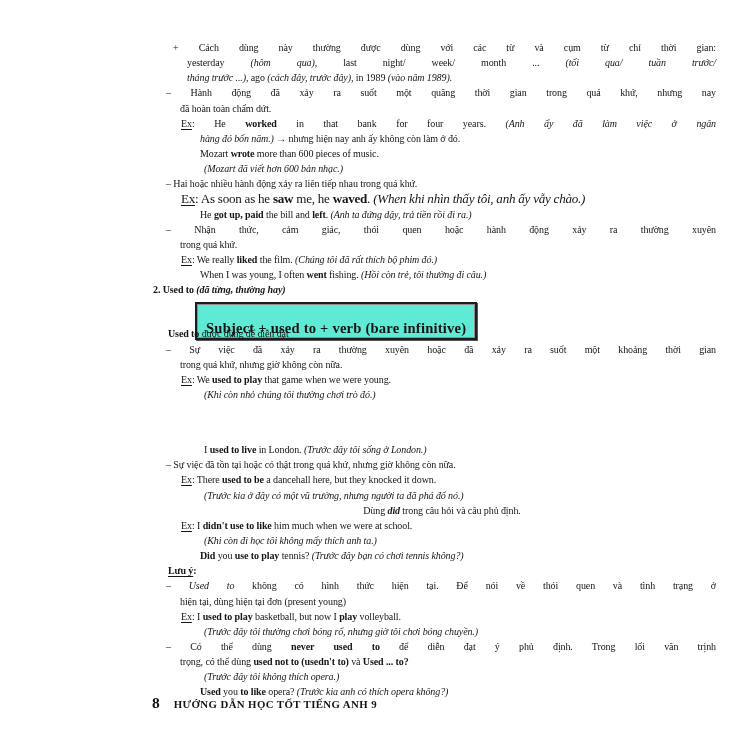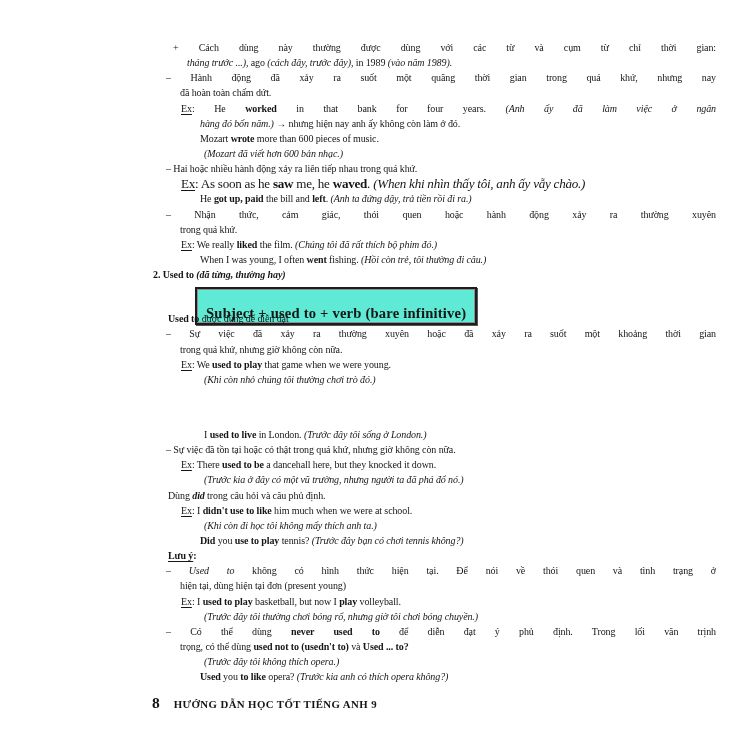--- a/index.html
+++ b/index.html
@@ -20,20 +20,21 @@
   .footer{position:absolute;left:152px;top:694px;display:flex;align-items:baseline;}
   .pnum{font-weight:bold;font-size:15.5px;}
   .btitle{font-weight:bold;font-size:10.8px;letter-spacing:0.4px;margin-left:14px;}
 </style>
 </head>
 <body>
 
 <div class="page">
   <div class="text-block" id="text-block">
       <div class="line j" style="padding-left: 33px;"><span>+ Cách dùng này thường được dùng với các từ và cụm từ chỉ thời gian:</span></div>
+      <div class="line j" style="padding-left: 47px;"><span>yesterday </span><span class="i">(hôm qua)</span><span>, last night/ week/ month ... </span><span class="i">(tối qua/ tuần trước/</span></div>
       <div class="line" style="padding-left: 47px;"><span class="i">tháng trước ...)</span><span>, ago </span><span class="i">(cách đây, trước đây)</span><span>, in 1989 </span><span class="i">(vào năm 1989).</span></div>
       <div class="line j" style="padding-left: 26px;"><span>– Hành động đã xảy ra suốt một quãng thời gian trong quá khứ, nhưng nay</span></div>
       <div class="line" style="padding-left: 40px;"><span>đã hoàn toàn chấm dứt.</span></div>
       <div class="line j" style="padding-left: 41px;"><span class="u">Ex</span><span>: He </span><span class="b">worked</span><span> in that bank for four years. </span><span class="i">(Anh ấy đã làm việc ở ngân</span></div>
       <div class="line" style="padding-left: 60px;"><span class="i">hàng đó bốn năm.)</span><span> → nhưng hiện nay anh ấy không còn làm ở đó.</span></div>
       <div class="line" style="padding-left: 60px;"><span>Mozart </span><span class="b">wrote</span><span> more than 600 pieces of music.</span></div>
       <div class="line" style="padding-left: 64px;"><span class="i">(Mozart đã viết hơn 600 bản nhạc.)</span></div>
       <div class="line" style="padding-left: 26px;"><span>– Hai hoặc nhiều hành động xảy ra liên tiếp nhau trong quá khứ.</span></div>
       <div class="line c" style="padding-left: 41px;"><span class="u">Ex</span><span>: As soon as he </span><span class="b">saw</span><span> me, he </span><span class="b">waved</span><span>. </span><span class="i">(When khi nhìn thấy tôi, anh ấy vẫy chào.)</span></div>
       <div class="line" style="padding-left: 60px;"><span>He </span><span class="b">got up,</span><span> </span><span class="b">paid</span><span> the bill and </span><span class="b">left</span><span>. </span><span class="i">(Anh ta đứng dậy, trả tiền rồi đi ra.)</span></div>
@@ -45,21 +46,21 @@
       <div class="fbox-wrap"><div class="fbox">Subject + used to + verb (bare infinitive)</div></div>
       <div class="line" style="padding-left: 28px;"><span class="b">Used to</span><span> được dùng để diễn đạt</span></div>
       <div class="line j" style="padding-left: 26px;"><span>– Sự việc đã xảy ra thường xuyên hoặc đã xảy ra suốt một khoảng thời gian</span></div>
       <div class="line" style="padding-left: 40px;"><span>trong quá khứ, nhưng giờ không còn nữa.</span></div>
       <div class="line" style="padding-left: 41px;"><span class="u">Ex</span><span>: We </span><span class="b">used to play</span><span> that game when we were young.</span></div>
       <div class="line" style="padding-left: 64px;"><span class="i">(Khi còn nhỏ chúng tôi thường chơi trò đó.)</span></div>
       <div class="line" style="padding-left: 64px; margin-top: 40px;"><span>I </span><span class="b">used to live</span><span> in London. </span><span class="i">(Trước đây tôi sống ở London.)</span></div>
       <div class="line" style="padding-left: 26px;"><span>– Sự việc đã tồn tại hoặc có thật trong quá khứ, nhưng giờ không còn nữa.</span></div>
       <div class="line" style="padding-left: 41px;"><span class="u">Ex</span><span>: There </span><span class="b">used to be</span><span> a dancehall here, but they knocked it down.</span></div>
       <div class="line" style="padding-left: 64px;"><span class="i">(Trước kia ở đây có một vũ trường, nhưng người ta đã phá đổ nó.)</span></div>
-      <div class="line" style="padding-left: 28px;"><span>Dùng </span><span class="b i">did</span><span> trong câu hỏi và câu phủ định.</span></div>
+      <div class="line" style="padding-left: 28px; text-align: center;"><span>Dùng </span><span class="b i">did</span><span> trong câu hỏi và câu phủ định.</span></div>
       <div class="line" style="padding-left: 41px;"><span class="u">Ex</span><span>: I </span><span class="b">didn't use to like</span><span> him much when we were at school.</span></div>
       <div class="line" style="padding-left: 64px;"><span class="i">(Khi còn đi học tôi không mấy thích anh ta.)</span></div>
       <div class="line" style="padding-left: 60px;"><span class="b">Did</span><span> you </span><span class="b">use to play</span><span> tennis? </span><span class="i">(Trước đây bạn có chơi tennis không?)</span></div>
       <div class="line" style="padding-left: 28px;"><span class="b u">Lưu ý</span><span class="b">:</span></div>
       <div class="line j" style="padding-left: 26px;"><span>– </span><span class="i">Used to</span><span> không có hình thức hiện tại. Để nói về thói quen và tình trạng ở</span></div>
       <div class="line" style="padding-left: 40px;"><span>hiện tại, dùng hiện tại đơn (present young)</span></div>
       <div class="line" style="padding-left: 41px;"><span class="u">Ex</span><span>: I </span><span class="b">used to play</span><span> basketball, but now I </span><span class="b">play</span><span> volleyball.</span></div>
       <div class="line" style="padding-left: 64px;"><span class="i">(Trước đây tôi thường chơi bóng rổ, nhưng giờ tôi chơi bóng chuyền.)</span></div>
       <div class="line j" style="padding-left: 26px;"><span>– Có thể dùng </span><span class="b">never used to</span><span> để diễn đạt ý phủ định. Trong lối văn trịnh</span></div>
       <div class="line" style="padding-left: 40px;"><span>trọng, có thể dùng </span><span class="b">used not to (usedn't to)</span><span> và </span><span class="b">Used ... to?</span></div>

